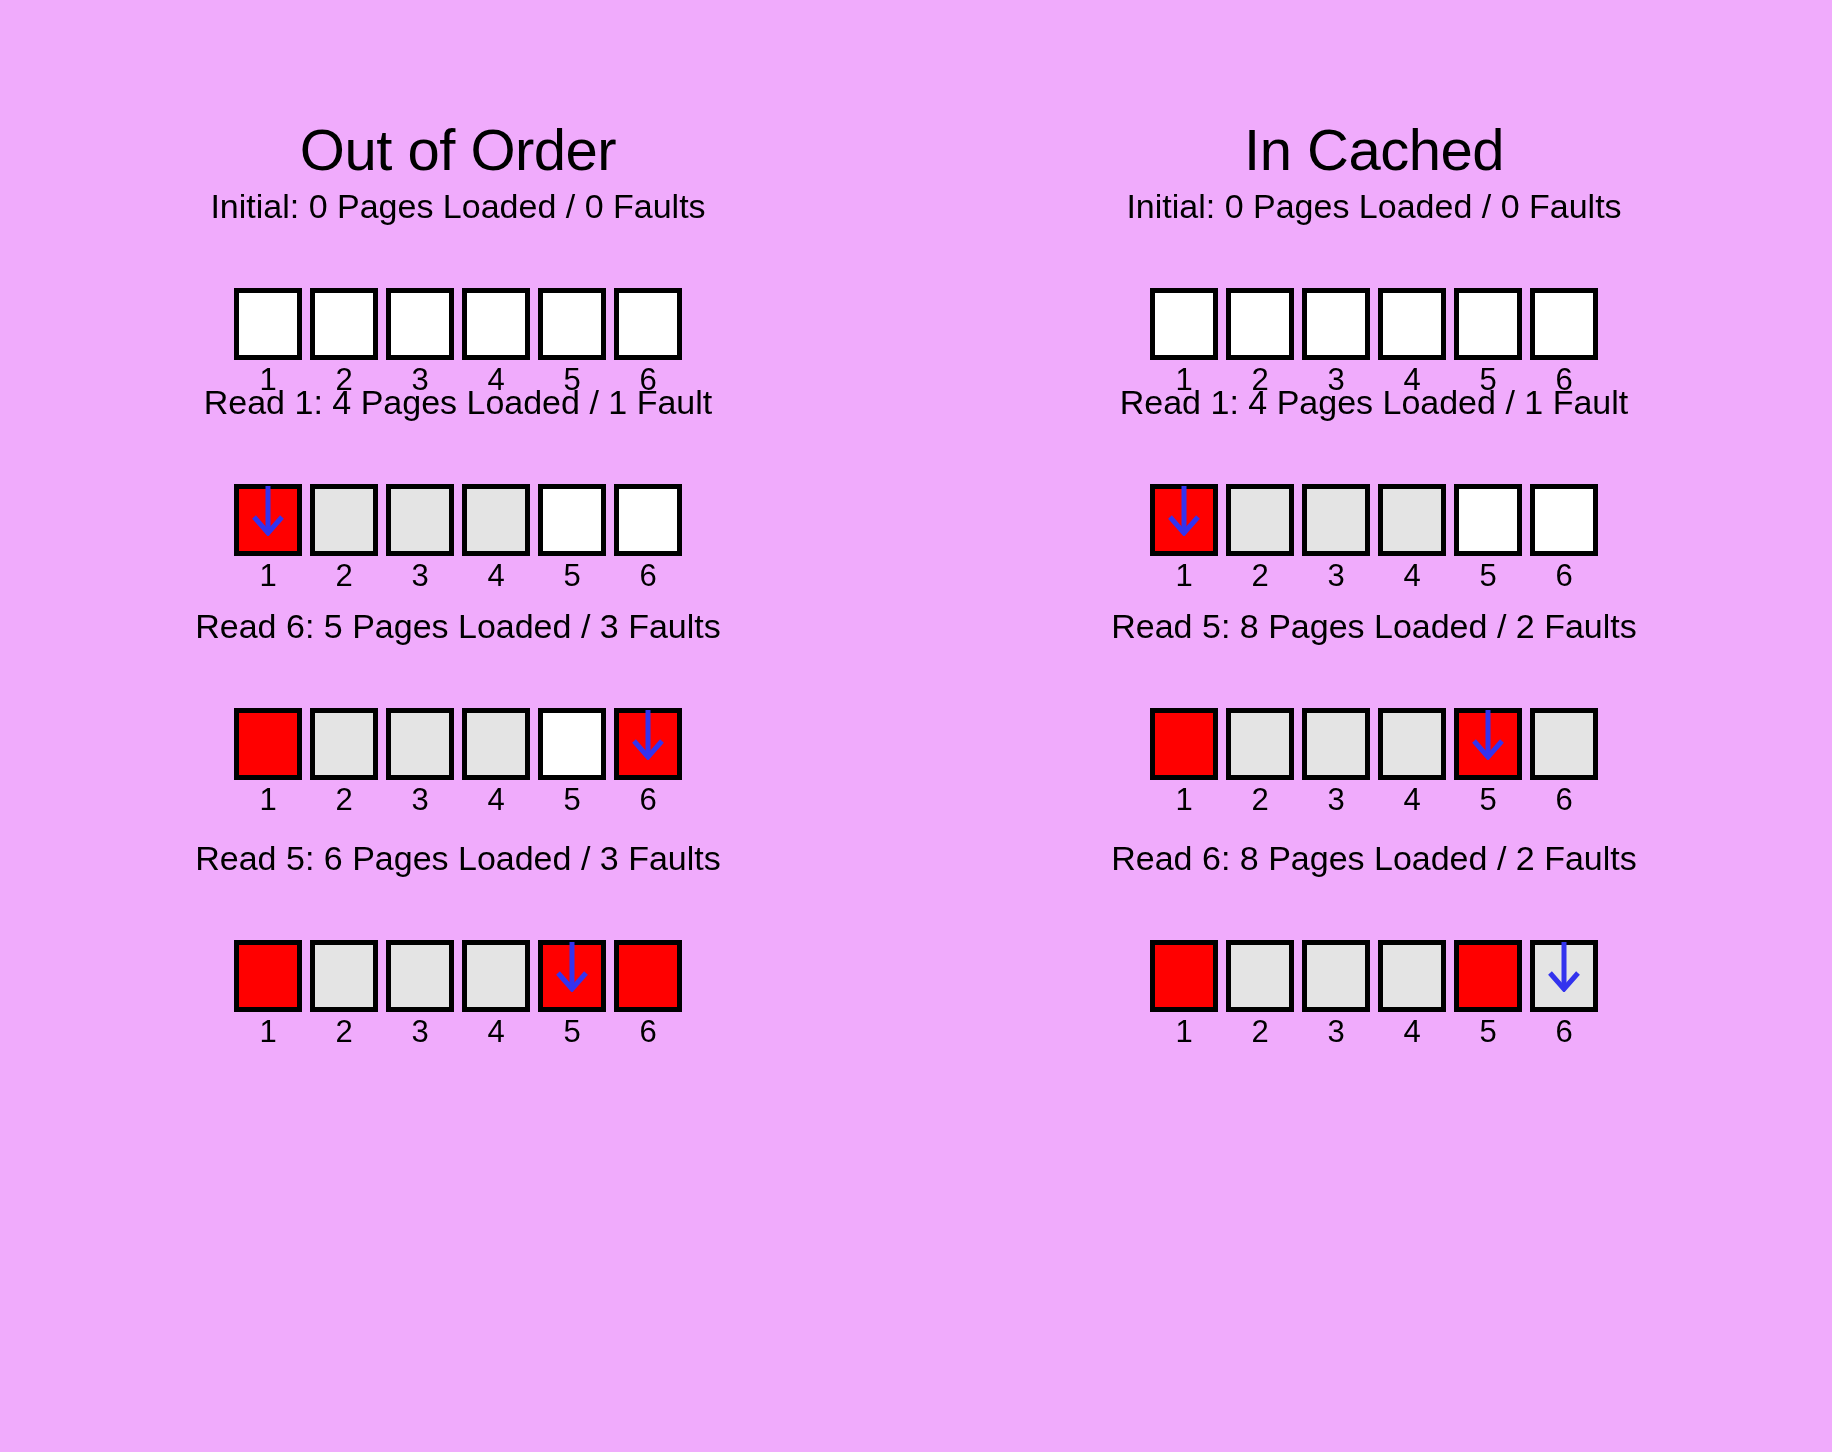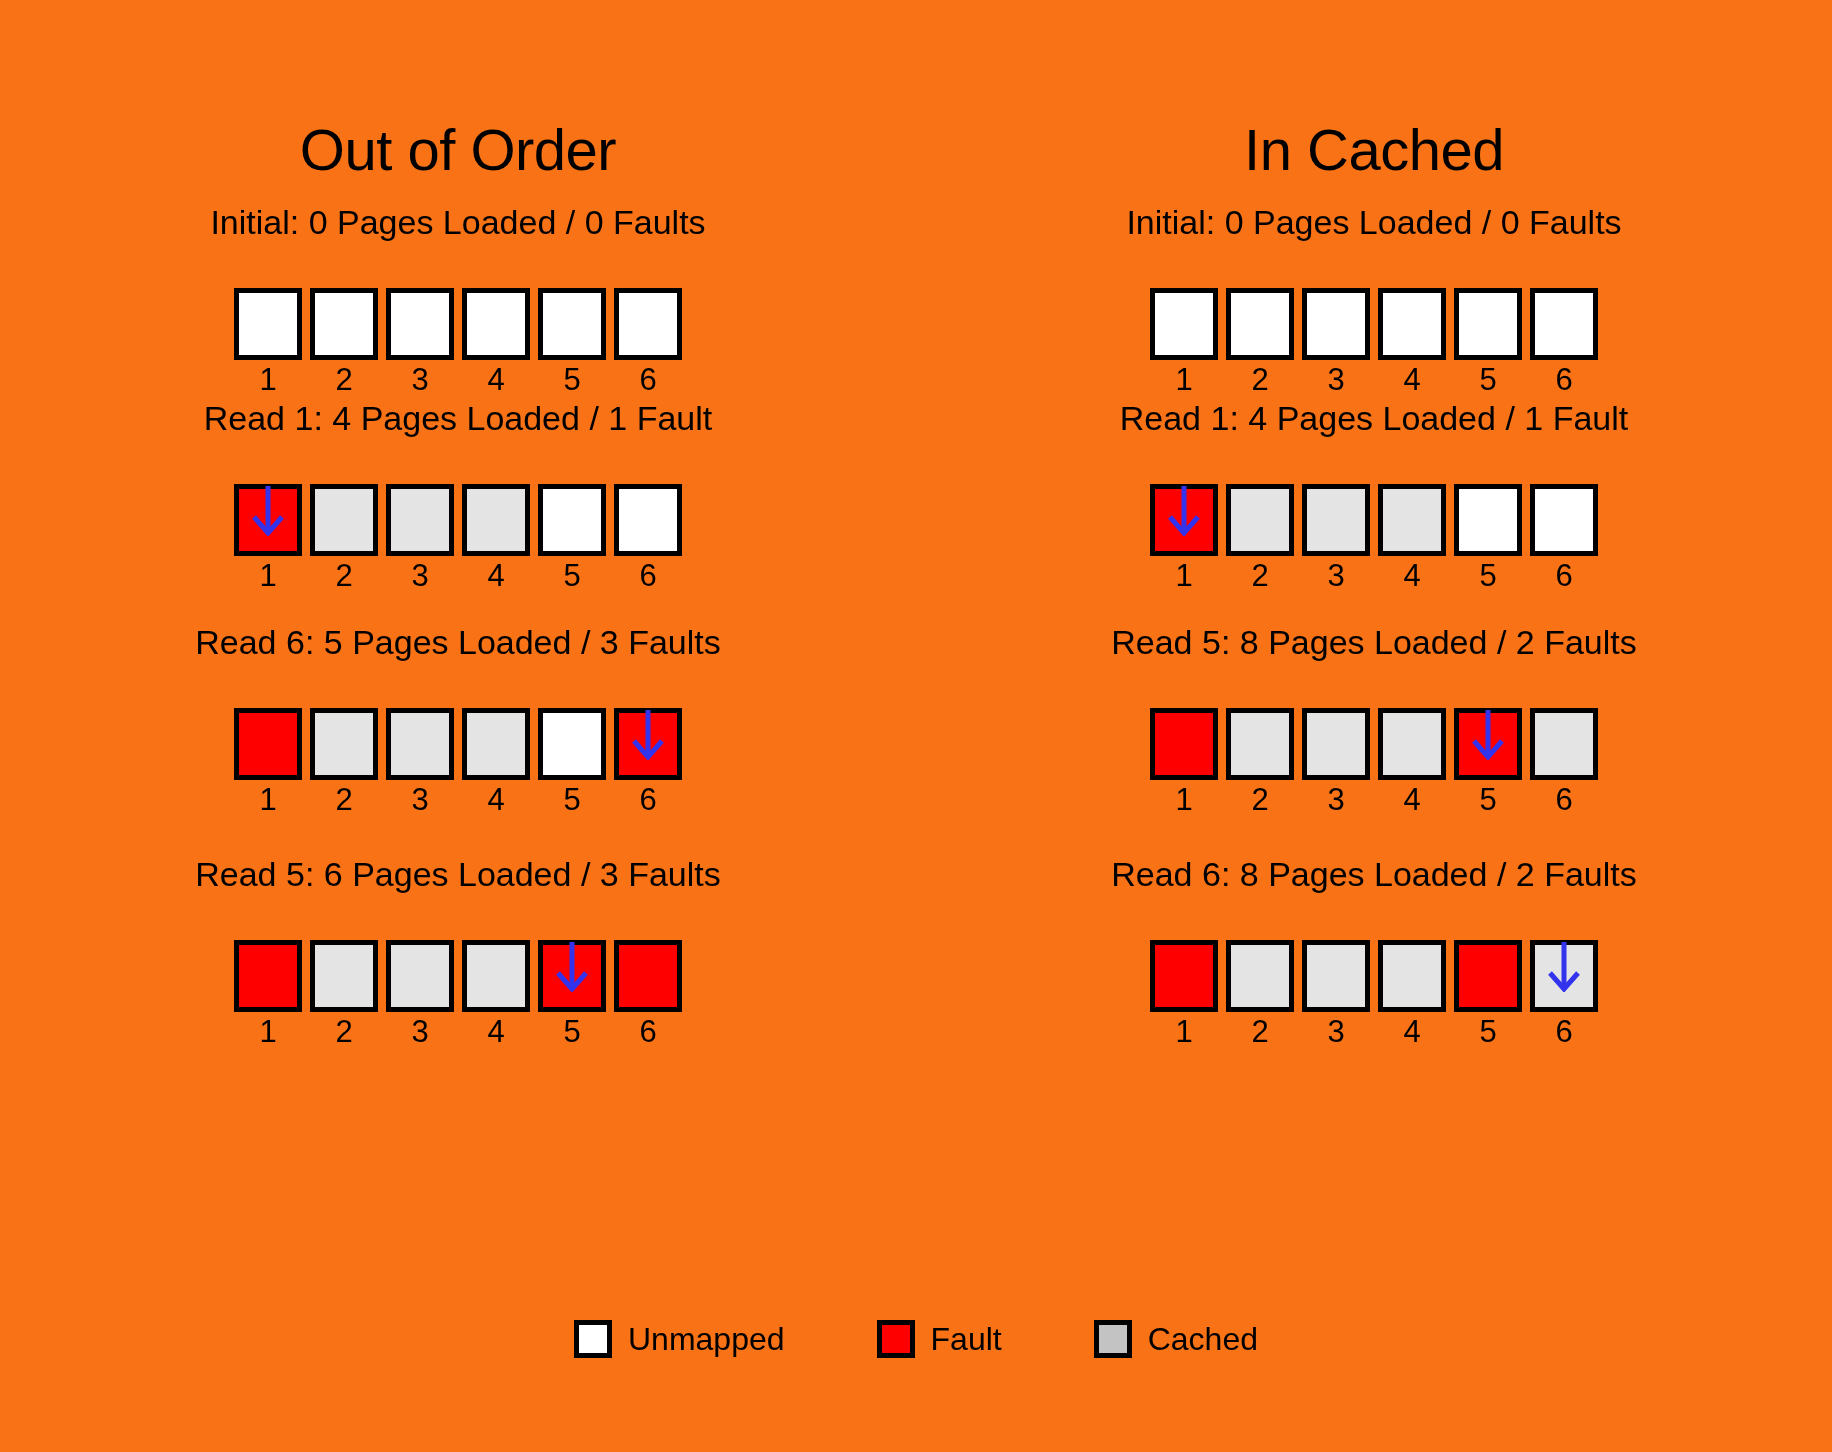--- a/index.html
+++ b/index.html
@@ -8,21 +8,21 @@
     height: 1452px;
     background: #ffffff;
     font-family: "Liberation Sans", sans-serif;
     color: #000000;
     overflow: hidden;
   }
   #page {
     position: relative;
     width: 1832px;
     height: 1452px;
-    background: #f97316;
+    background: #f0abfc;
   }
 
   .column {
     position: absolute;
     top: 0;
     width: 916px;
     height: 1452px;
   }
   .column.left  { left: 0; }
   .column.right { left: 916px; }
@@ -39,21 +39,21 @@
     white-space: nowrap;
   }
 
   .stage {
     position: absolute;
     width: 916px;
   }
 
   .stage-caption {
     position: absolute;
-    top: 16px;
+    top: 0;
     width: 916px;
     text-align: center;
     font-size: 34px;
     line-height: 40px;
     white-space: nowrap;
   }
 
   .row-wrap {
     position: absolute;
     top: 48px;
@@ -409,27 +409,13 @@
                   <line x1="34" y1="2" x2="34" y2="48" stroke="#3333EE" stroke-width="5"></line>
                   <polyline points="20,33 34,49 48,33" fill="none" stroke="#3333EE" stroke-width="5" stroke-linecap="butt"></polyline>
                 </svg></div>
               <div class="box cached"></div>
               <div class="cell-label">6</div>
             </div>
           </div>
         </div>
       </div>
     </div>
-    <div class="legend">
-      <div class="legend-item">
-        <span class="legend-swatch unmapped"></span>
-        <span class="legend-label">Unmapped</span>
-      </div>
-      <div class="legend-item">
-        <span class="legend-swatch fault"></span>
-        <span class="legend-label">Fault</span>
-      </div>
-      <div class="legend-item">
-        <span class="legend-swatch cached"></span>
-        <span class="legend-label">Cached</span>
-      </div>
-    </div>
   </div>
 
 </body></html>

